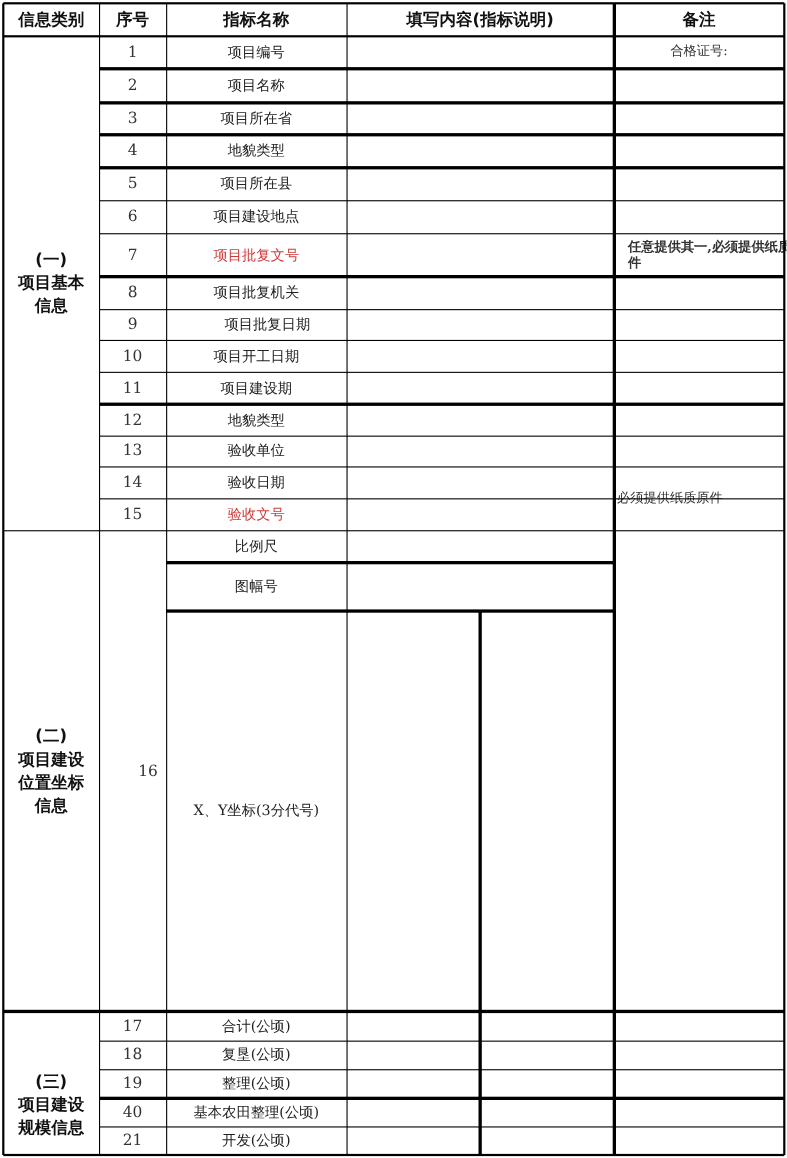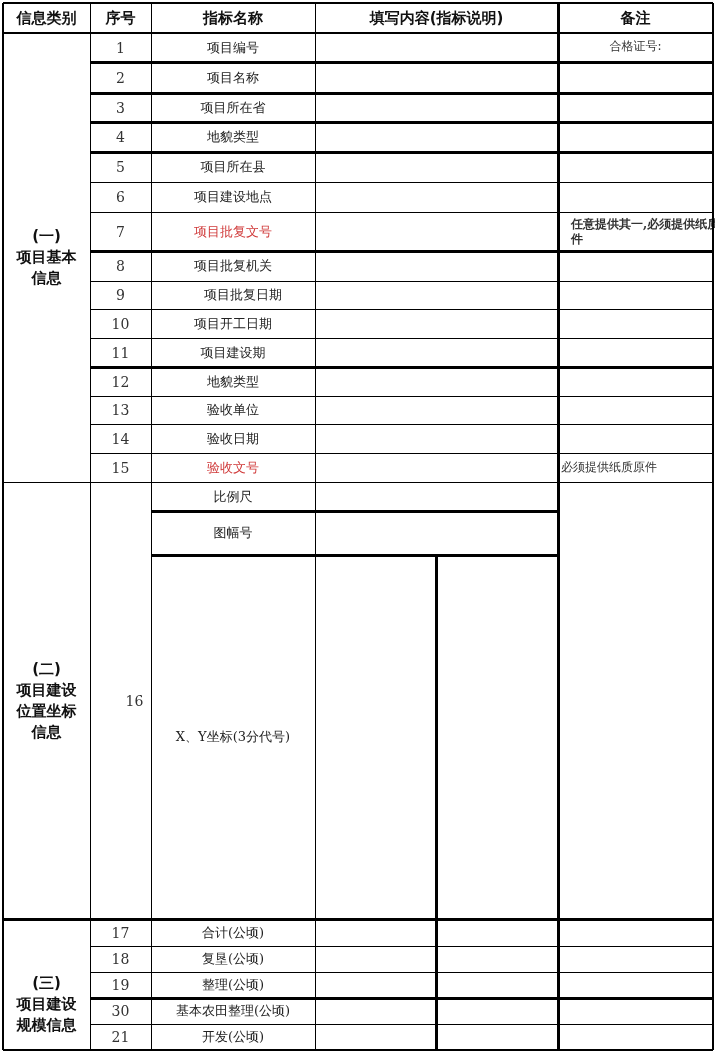--- a/index.html
+++ b/index.html
@@ -97,37 +97,37 @@
       <div class="cell " style="left: 151px; top: 396px; width: 164px; height: 28px;">验收单位</div>
       <div class="cell " style="left: 315px; top: 396px; width: 243px; height: 28px;"></div>
       <div class="cell note" style="left: 558px; top: 396px; width: 155px; height: 28px;"></div>
       <div class="cell num" style="left: 90px; top: 424px; width: 61px; height: 29px;">14</div>
       <div class="cell " style="left: 151px; top: 424px; width: 164px; height: 29px;">验收日期</div>
       <div class="cell " style="left: 315px; top: 424px; width: 243px; height: 29px;"></div>
       <div class="cell note" style="left: 558px; top: 424px; width: 155px; height: 29px;"></div>
       <div class="cell num" style="left: 90px; top: 453px; width: 61px; height: 29px;">15</div>
       <div class="cell red" style="left: 151px; top: 453px; width: 164px; height: 29px;">验收文号</div>
       <div class="cell " style="left: 315px; top: 453px; width: 243px; height: 29px;"></div>
-      <div class="cell note" style="left: 558px; top: 453px; width: 155px; height: 29px;">必须提供纸质原件</div>
+      <div class="cell note" style="left: 558px; top: 438px; width: 155px; height: 29px;">必须提供纸质原件</div>
       <div class="cell num" style="left: 90px; top: 919px; width: 61px; height: 27px;">17</div>
       <div class="cell " style="left: 151px; top: 919px; width: 164px; height: 27px;">合计(公顷)</div>
       <div class="cell " style="left: 315px; top: 919px; width: 121px; height: 27px;"></div>
       <div class="cell " style="left: 436px; top: 919px; width: 122px; height: 27px;"></div>
       <div class="cell " style="left: 558px; top: 919px; width: 155px; height: 27px;"></div>
       <div class="cell num" style="left: 90px; top: 946px; width: 61px; height: 26px;">18</div>
       <div class="cell " style="left: 151px; top: 946px; width: 164px; height: 26px;">复垦(公顷)</div>
       <div class="cell " style="left: 315px; top: 946px; width: 121px; height: 26px;"></div>
       <div class="cell " style="left: 436px; top: 946px; width: 122px; height: 26px;"></div>
       <div class="cell " style="left: 558px; top: 946px; width: 155px; height: 26px;"></div>
       <div class="cell num" style="left: 90px; top: 972px; width: 61px; height: 26px;">19</div>
       <div class="cell " style="left: 151px; top: 972px; width: 164px; height: 26px;">整理(公顷)</div>
       <div class="cell " style="left: 315px; top: 972px; width: 121px; height: 26px;"></div>
       <div class="cell " style="left: 436px; top: 972px; width: 122px; height: 26px;"></div>
       <div class="cell " style="left: 558px; top: 972px; width: 155px; height: 26px;"></div>
-      <div class="cell num" style="left: 90px; top: 998px; width: 61px; height: 26px;">30</div>
+      <div class="cell num" style="left: 90px; top: 998px; width: 61px; height: 26px;">40</div>
       <div class="cell " style="left: 151px; top: 998px; width: 164px; height: 26px;">基本农田整理(公顷)</div>
       <div class="cell " style="left: 315px; top: 998px; width: 121px; height: 26px;"></div>
       <div class="cell " style="left: 436px; top: 998px; width: 122px; height: 26px;"></div>
       <div class="cell " style="left: 558px; top: 998px; width: 155px; height: 26px;"></div>
       <div class="cell num" style="left: 90px; top: 1024px; width: 61px; height: 26px;">21</div>
       <div class="cell " style="left: 151px; top: 1024px; width: 164px; height: 26px;">开发(公顷)</div>
       <div class="cell " style="left: 315px; top: 1024px; width: 121px; height: 26px;"></div>
       <div class="cell " style="left: 436px; top: 1024px; width: 122px; height: 26px;"></div>
       <div class="cell " style="left: 558px; top: 1024px; width: 155px; height: 26px;"></div>
     </div>

